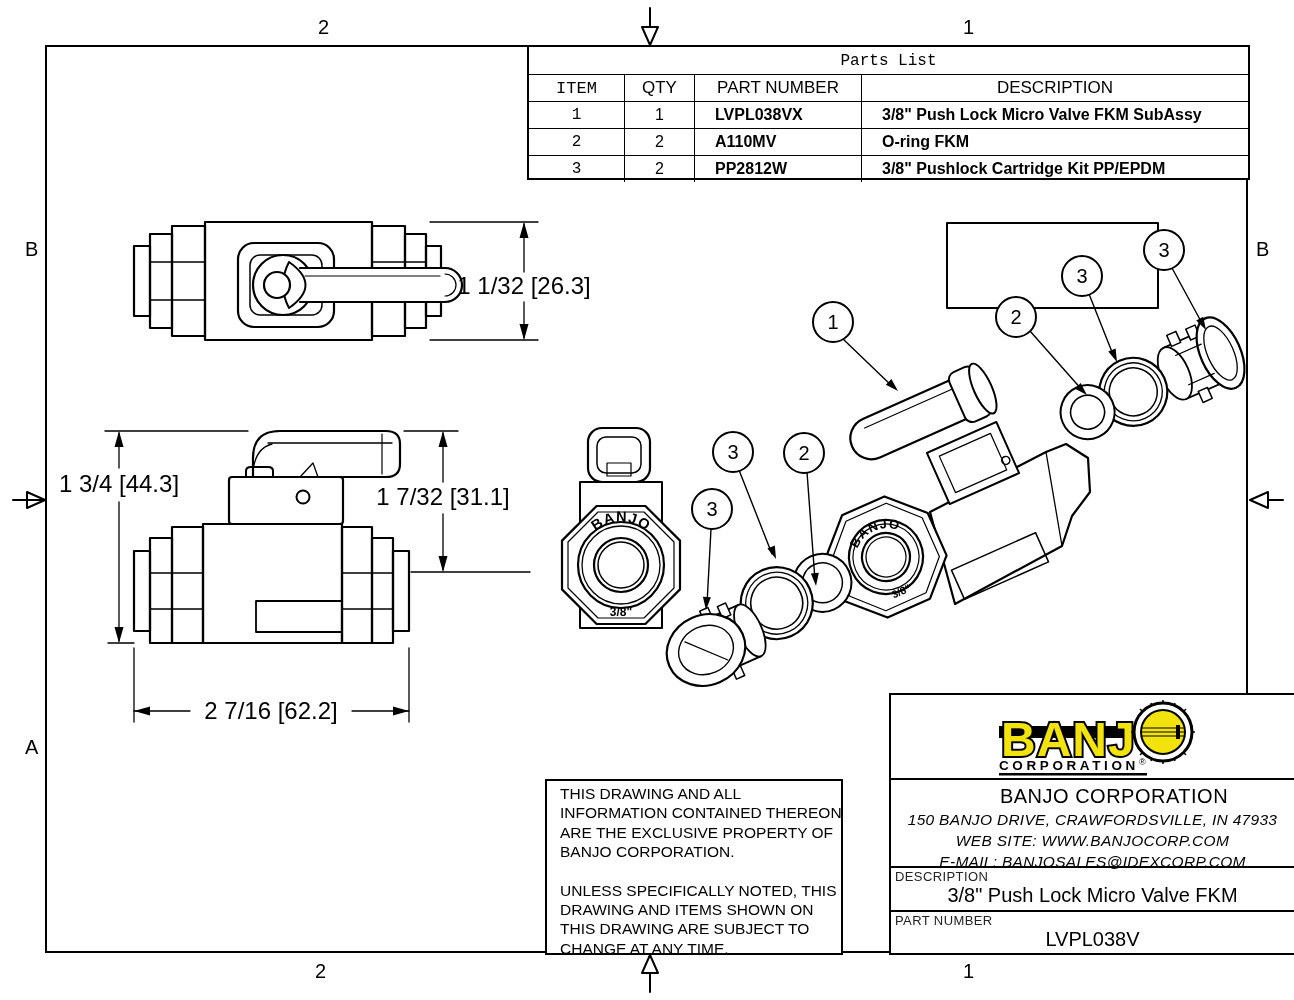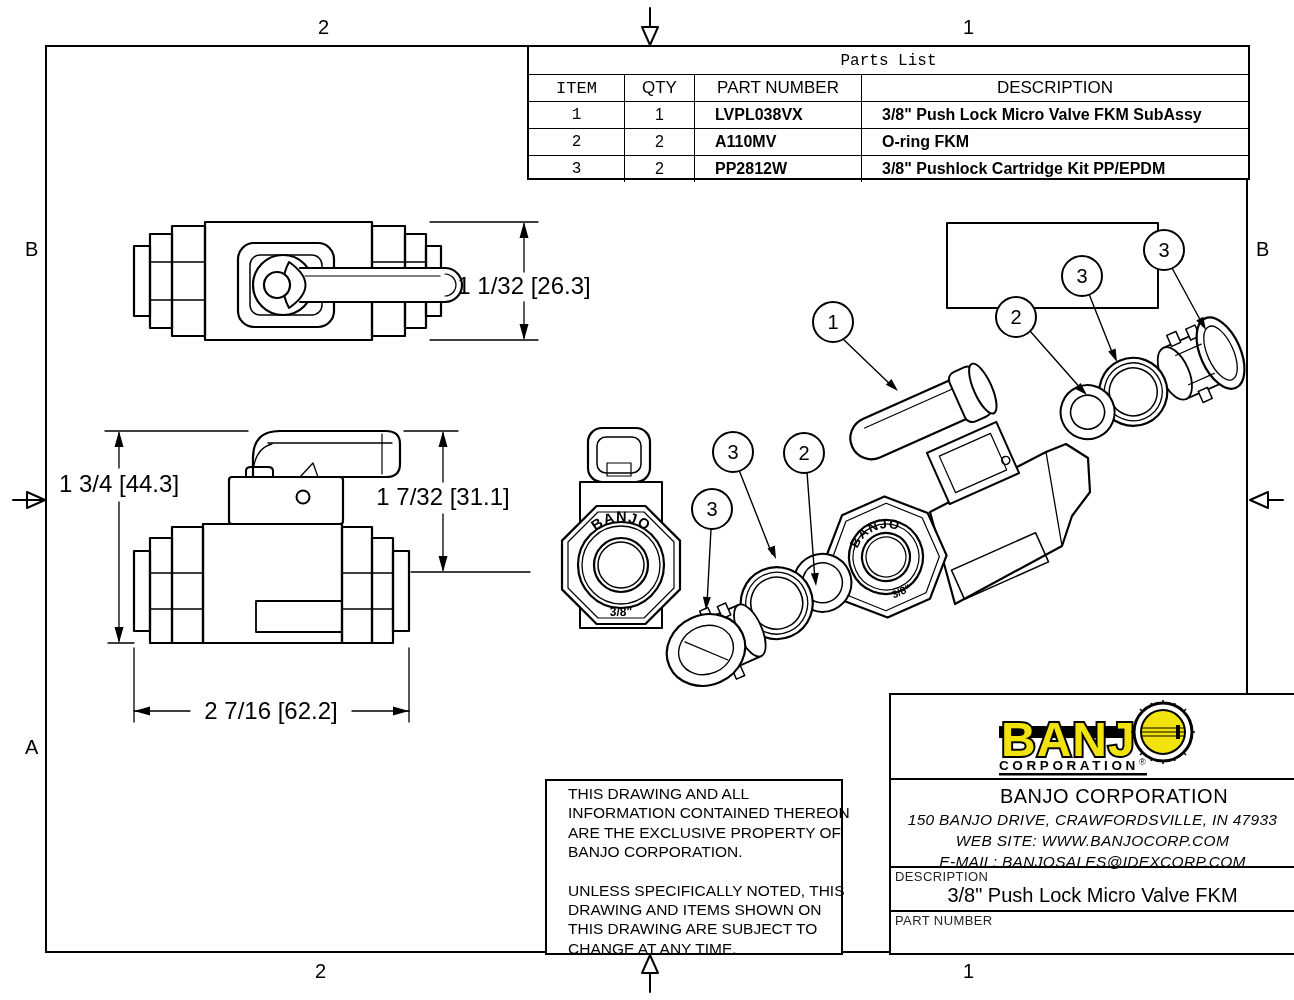--- a/index.html
+++ b/index.html
@@ -14,21 +14,21 @@
   #parts-table .c{box-sizing:border-box;border-left:1.5px solid #000;display:flex;align-items:center;justify-content:center;overflow:hidden;white-space:nowrap;}
   #parts-table .c:first-child{border-left:none;font-family:Liberation Mono, monospace;}
   #parts-table .c-item{width:95px;}
   #parts-table .c-qty{width:70px;}
   #parts-table .c-part{width:167px;}
   #parts-table .c-desc{flex:1;}
   #parts-table .left{justify-content:flex-start;padding-left:20px;font-weight:bold;}
   #parts-table .title-row{justify-content:center;font-size:16px;}
   #parts-table .hdr{font-size:17px;}
   
-  #disclaimer{position:absolute;left:545px;top:779px;width:298px;height:176px;border:2.5px solid #000;box-sizing:border-box;background:#fff;padding:3px 0 0 21px;font-size:15.5px;line-height:19.4px;}
+  #disclaimer{position:absolute;left:545px;top:779px;width:298px;height:176px;border:2.5px solid #000;box-sizing:border-box;background:#fff;padding:3px 0 0 13px;font-size:15.5px;line-height:19.4px;}
   #disclaimer .dline{white-space:nowrap;}
   #disclaimer .gap{height:19px;}
   
   #title-block{position:absolute;left:843px;top:693px;width:407px;height:262px;border:2.5px solid #000;box-sizing:border-box;background:#fff;margin-left:46px;}
   #tb-logo{position:absolute;left:0;top:0;width:100%;height:85px;border-bottom:2px solid #000;box-sizing:border-box;}
   #tb-info{position:absolute;left:0;top:85px;width:100%;height:88px;border-bottom:2px solid #000;box-sizing:border-box;text-align:center;}
   #tb-company{font-size:20px;margin-top:5px;letter-spacing:0.5px;padding-left:43px;}
   .tb-line{font-size:15.5px;margin-top:3px;letter-spacing:0.3px;font-style:italic;}
   #tb-desc{position:absolute;left:0;top:173px;width:100%;height:44px;border-bottom:2px solid #000;box-sizing:border-box;}
   #tb-part{position:absolute;left:0;top:217px;width:100%;height:45px;box-sizing:border-box;}
@@ -377,16 +377,17 @@
       <div class="tb-line">150 BANJO DRIVE, CRAWFORDSVILLE, IN 47933</div>
       <div class="tb-line">WEB SITE: WWW.BANJOCORP.COM</div>
       <div class="tb-line">E-MAIL: BANJOSALES@IDEXCORP.COM</div>
     </div>
     <div id="tb-desc">
       <div class="tb-label">DESCRIPTION</div>
       <div class="tb-value">3/8" Push Lock Micro Valve FKM</div>
     </div>
     <div id="tb-part">
       <div class="tb-label">PART NUMBER</div>
+      <div class="tb-value">LVPL038V</div>
     </div>
   </div>
 
 </div>
 
 </body></html>

